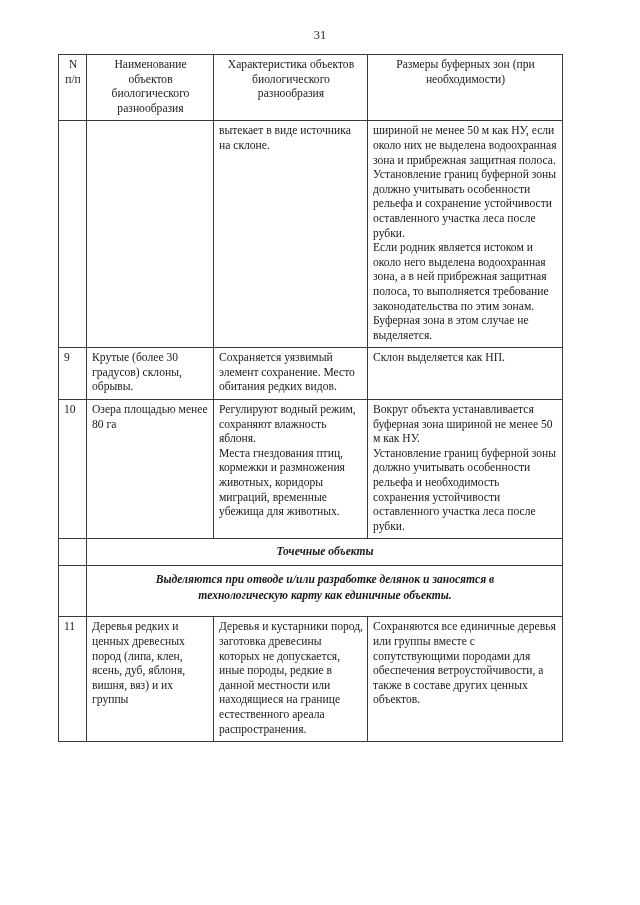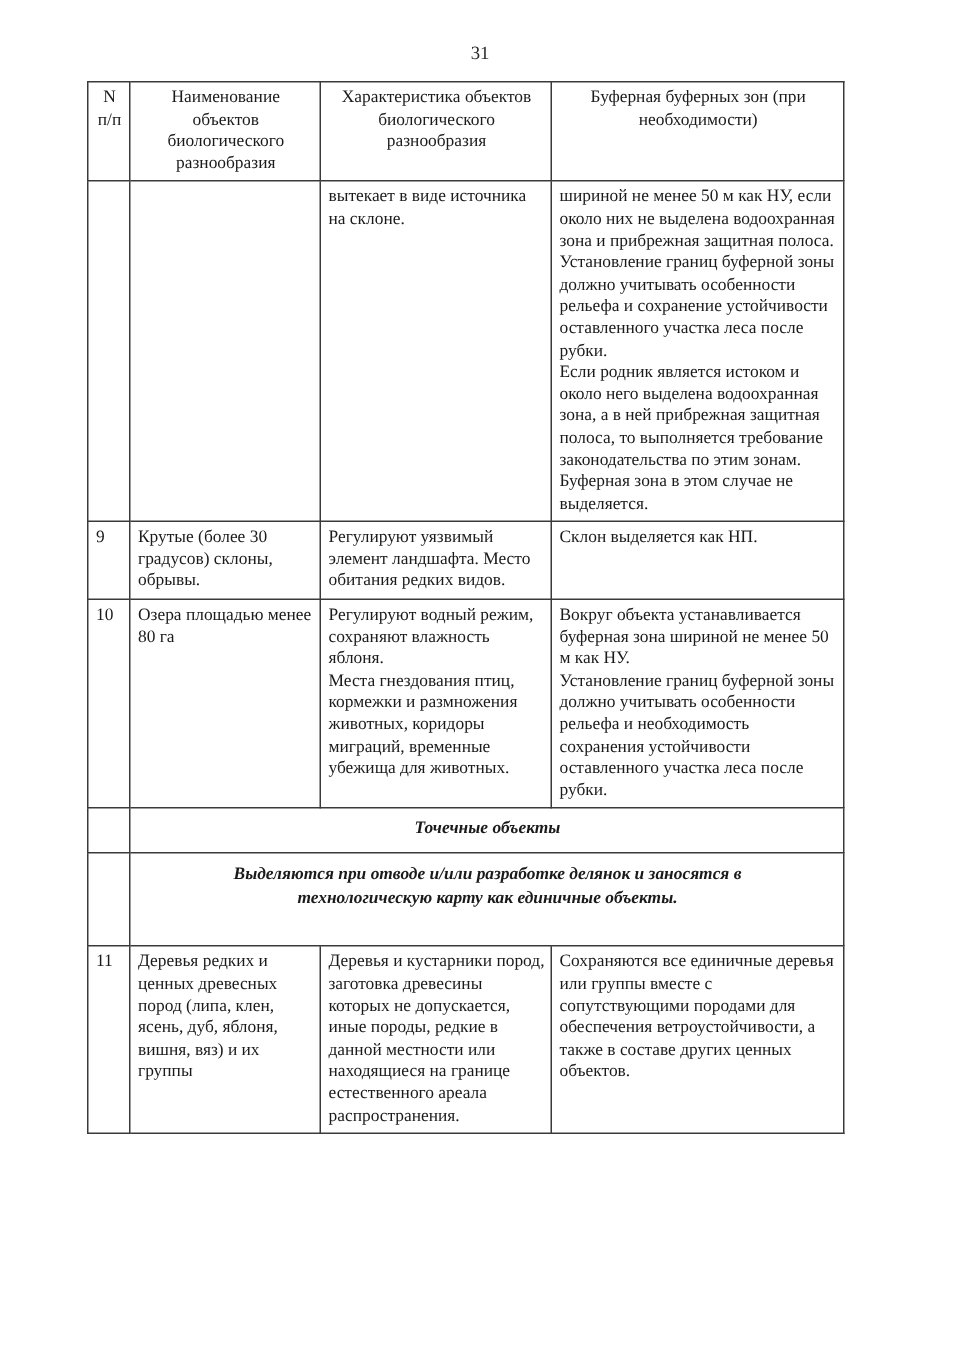--- a/index.html
+++ b/index.html
@@ -62,21 +62,21 @@
   }
   .cell-num { text-align: left; padding-left: 6px; }
 
   td.blank-tall { padding: 0; }
 
   .section-row td {
     text-align: center;
     font-style: italic;
     font-weight: bold;
     padding-top: 6px;
-    padding-bottom: 23px;
+    padding-bottom: 12px;
   }
   .section-row td.section-text {
     line-height: 16px;
   }
   .section-row-narrow td.section-text {
     padding-top: 5px;
     padding-bottom: 5px;
   }
   .line { display: block; }
 </style>
@@ -105,42 +105,42 @@
           <span class="line">объектов</span>
           <span class="line">биологического</span>
           <span class="line">разнообразия</span>
         </td>
         <td>
           <span class="line">Характеристика объектов</span>
           <span class="line">биологического</span>
           <span class="line">разнообразия</span>
         </td>
         <td>
-          <span class="line">Буферная буферных зон (при</span>
+          <span class="line">Размеры буферных зон (при</span>
           <span class="line">необходимости)</span>
         </td>
       </tr>
     </thead>
     <tbody>
 
       <tr>
         <td class="cell-num blank-tall"></td>
         <td></td>
         <td>вытекает в виде источника на склоне.</td>
         <td>
             <span class="line">шириной не менее 50 м как НУ, если около них не выделена водоохранная зона и прибрежная защитная полоса.</span>
             <span class="line">Установление границ буферной зоны должно учитывать особенности рельефа и сохранение устойчивости оставленного участка леса после рубки.</span>
             <span class="line">Если родник является истоком и около него выделена водоохранная зона, а в ней прибрежная защитная полоса, то выполняется требование законодательства по этим зонам. Буферная зона в этом случае  не выделяется.</span>
           </td>
       </tr>
 
       <tr>
         <td class="cell-num">9</td>
         <td>Крутые (более 30 градусов) склоны, обрывы.</td>
-        <td>Регулируют уязвимый элемент ландшафта. Место обитания редких видов.</td>
+        <td>Сохраняется уязвимый элемент сохранение. Место обитания редких видов.</td>
         <td>Склон выделяется как НП.</td>
       </tr>
 
       <tr>
         <td class="cell-num">10</td>
         <td>Озера площадью менее 80 га</td>
         <td>
             <span class="line">Регулируют водный режим, сохраняют влажность яблоня.</span>
             <span class="line">Места гнездования птиц, кормежки и размножения животных, коридоры миграций, временные убежища для животных.</span>
           </td>

